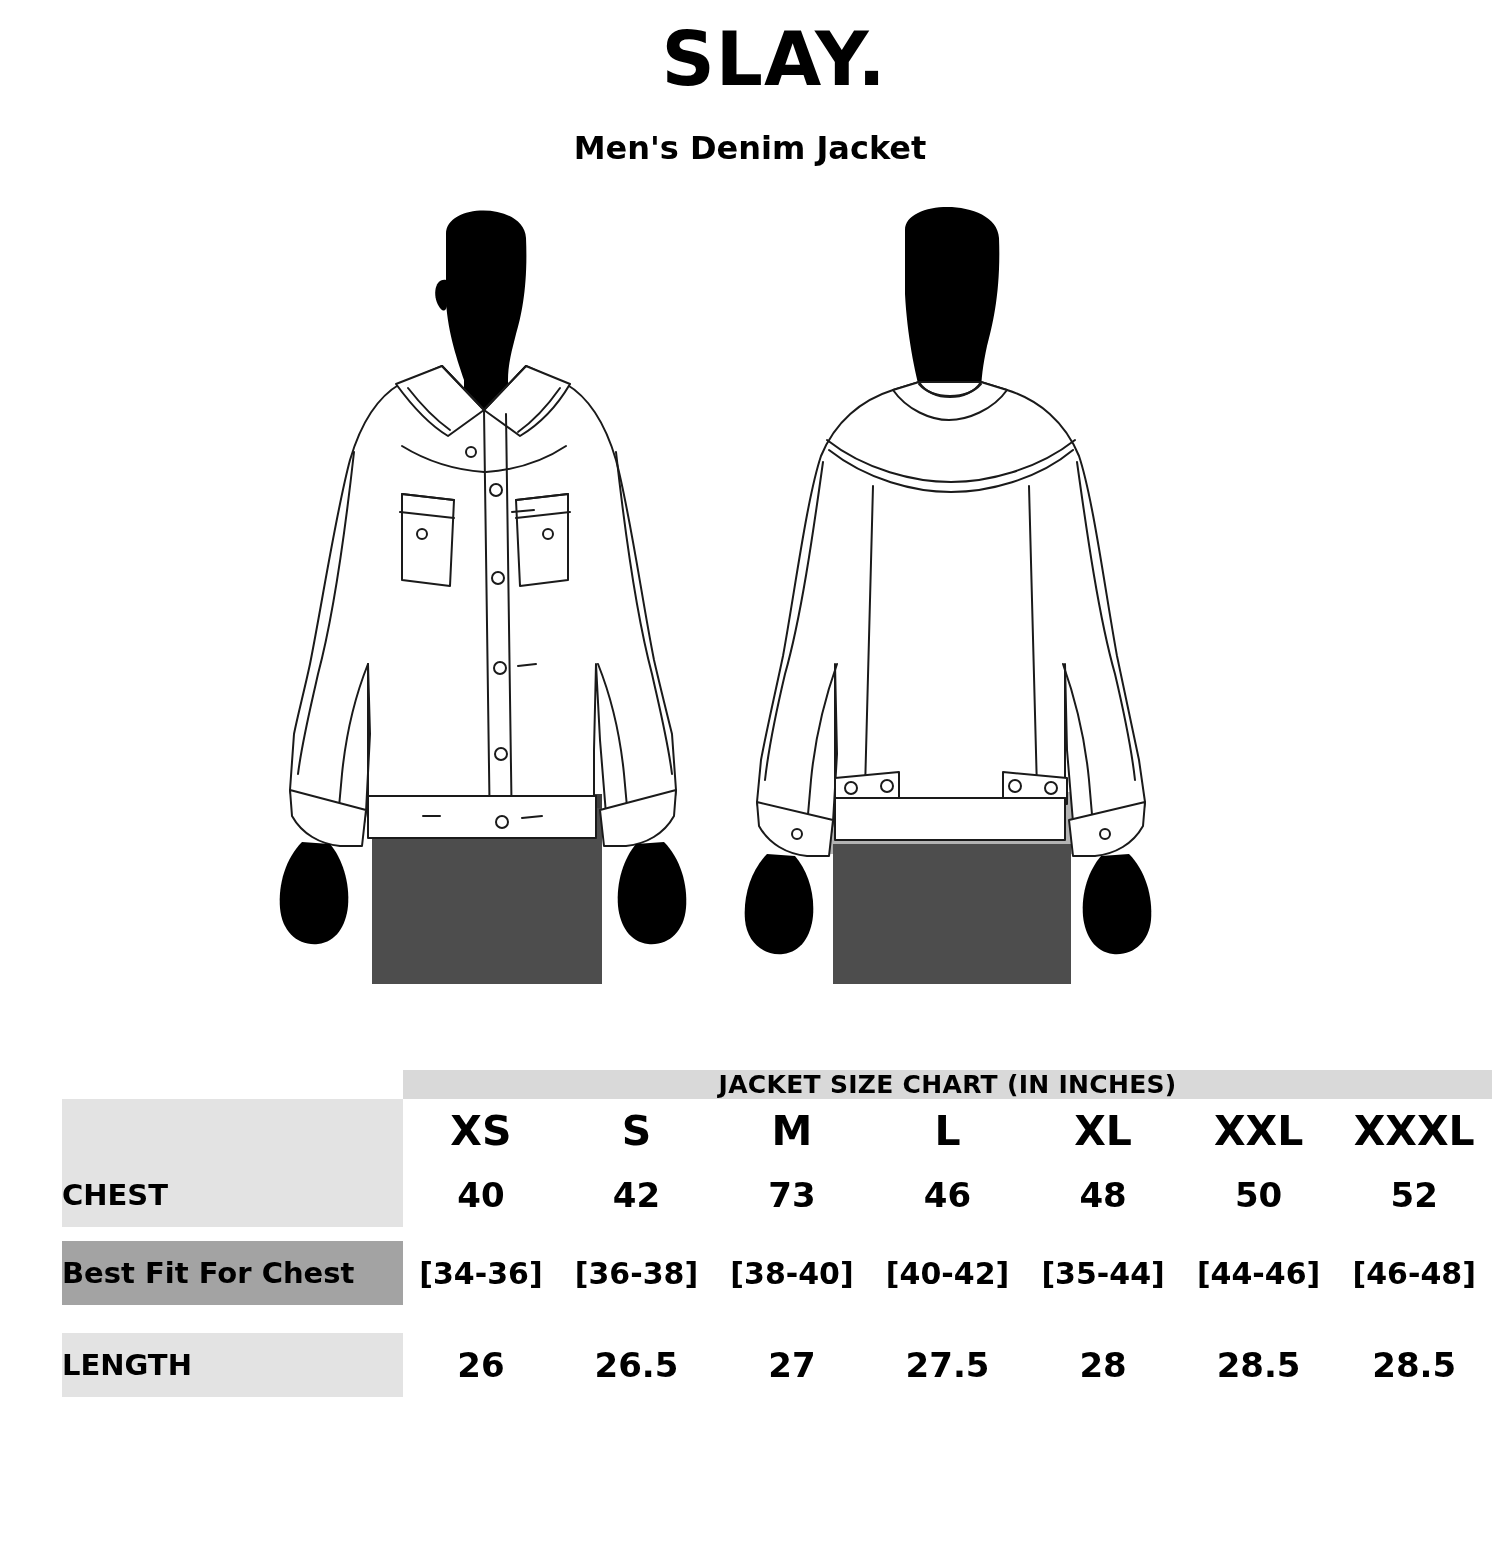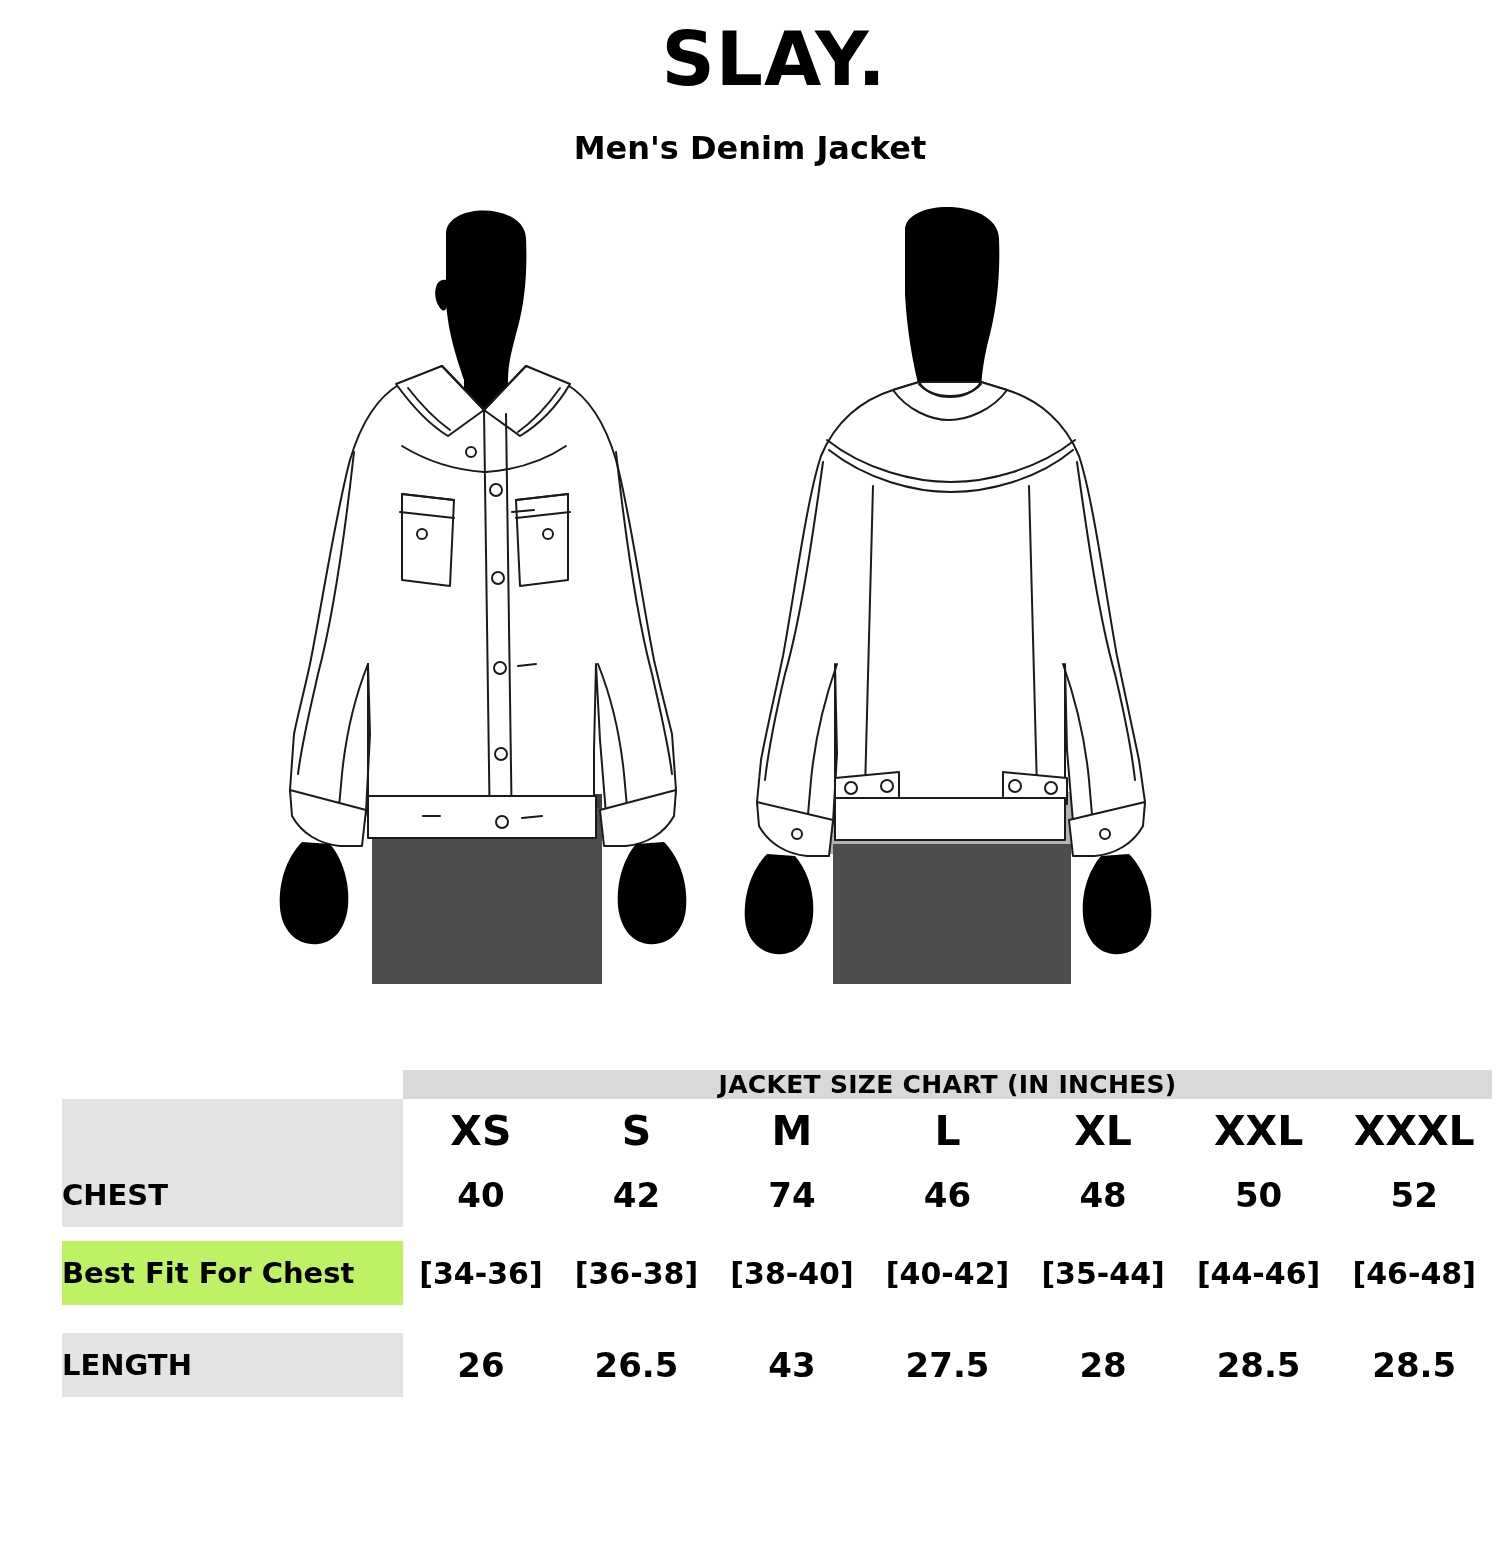--- a/index.html
+++ b/index.html
@@ -79,21 +79,21 @@
     letter-spacing: 0.3px;
   }
   .label-cell {
     background: #e3e3e3;
     font-weight: bold;
     font-size: 29px;
     padding-left: 18px;
     height: 64px;
     width: 340px;
   }
-  .label-cell.darker { background: #bef264; }
+  .label-cell.darker { background: #a3a3a3; }
   .label-cell.blank { background: #e3e3e3; }
   .label-cell.transparent { background: #ffffff; }
   .size-head {
     text-align: center;
     font-weight: bold;
     font-size: 41px;
     height: 62px;
   }
   .val {
     text-align: center;
@@ -273,21 +273,21 @@
         <td class="size-head">L</td>
         <td class="size-head">XL</td>
         <td class="size-head">XXL</td>
         <td class="size-head">XXXL</td>
       </tr>
 
       <tr>
         <td class="label-cell">CHEST</td>
         <td class="val">40</td>
         <td class="val">42</td>
-        <td class="val">74</td>
+        <td class="val">73</td>
         <td class="val">46</td>
         <td class="val">48</td>
         <td class="val">50</td>
         <td class="val">52</td>
       </tr>
 
       <tr class="spacer-row">
         <td colspan="8"></td>
       </tr>
 
@@ -308,21 +308,21 @@
 
 
       <tr class="spacer-row">
         <td colspan="8"></td>
       </tr>
 
       <tr>
         <td class="label-cell">LENGTH</td>
         <td class="val">26</td>
         <td class="val">26.5</td>
-        <td class="val">43</td>
+        <td class="val">27</td>
         <td class="val">27.5</td>
         <td class="val">28</td>
         <td class="val">28.5</td>
         <td class="val">28.5</td>
       </tr>
     </tbody>
   </table>
 </div>
 
 </body></html>

